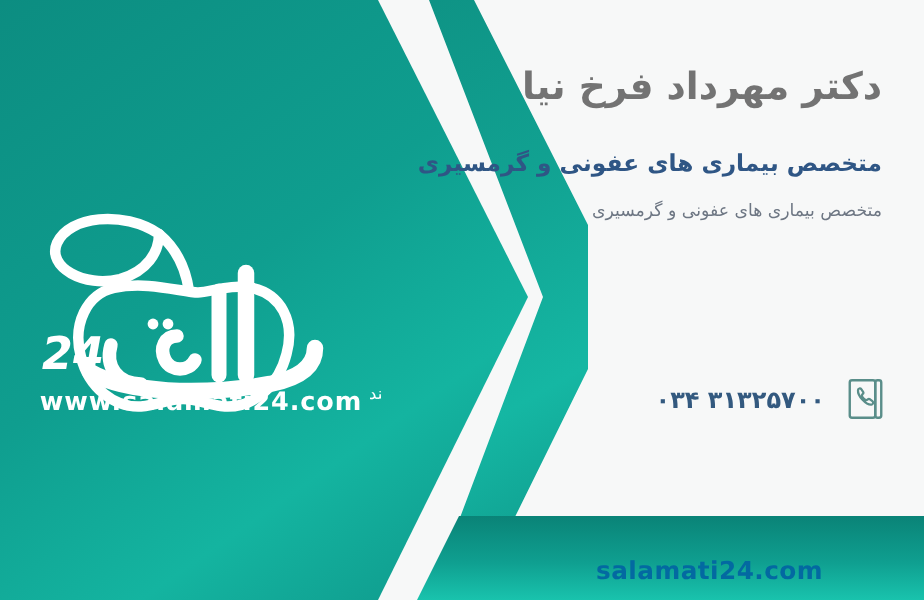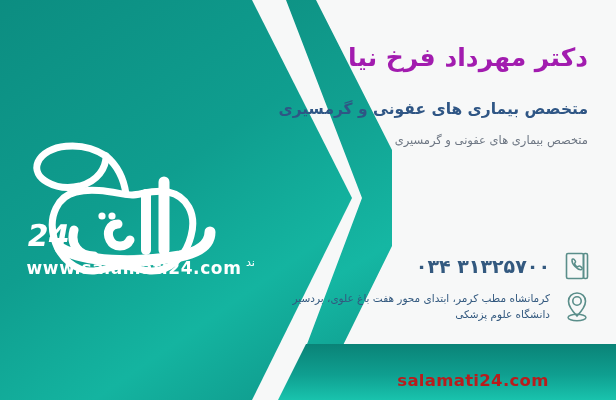--- a/index.html
+++ b/index.html
@@ -84,21 +84,21 @@
   }
 
   
   .doctor-name {
     position: absolute;
     right: 28px;
     top: 42px;
     width: 420px;
     text-align: right;
     direction: rtl;
-    color: #a21caf;
+    color: #737373;
     font-size: 25px;
     font-weight: 700;
     line-height: 1.25;
     white-space: nowrap;
   }
   .specialty-main {
     position: absolute;
     right: 28px;
     top: 100px;
     width: 420px;
@@ -144,21 +144,21 @@
     align-items: center;
     justify-content: center;
   }
   .contact-text {
     flex: 1 1 auto;
     text-align: right;
     direction: rtl;
   }
   .phone-number {
     color: #33597f;
-    font-size: 19px;
+    font-size: 16px;
     font-weight: 700;
     letter-spacing: 0.5px;
     white-space: nowrap;
   }
   .addr-line {
     color: #33597f;
     font-size: 10.5px;
     font-weight: 400;
     line-height: 1.55;
     white-space: nowrap;
@@ -167,21 +167,21 @@
   
   .banner-text {
     position: absolute;
     left: 330px;
     bottom: 0;
     width: 286px;
     height: 40px;
     display: flex;
     align-items: center;
     justify-content: center;
-    color: #b91c1c;
+    color: #0369a1;
     font-size: 16.5px;
     font-weight: 700;
     letter-spacing: 0.3px;
   }
 </style>
 </head>
 <body>
 
 <div id="card">
 
@@ -240,31 +240,17 @@
                  C10.4 12.3 10.6 13.4 11.6 14.5 C12.6 15.6 13.7 15.9 14.3 15.4
                  C14.8 15 15.4 14.8 16 15.2 L17.6 16.4 C18.6 17.2 18 18.7 17 18.8
                  C13.5 19.2 7.6 13 8 9 Z" fill="none" stroke="#5a8e8a" stroke-width="1.5" stroke-linejoin="round"></path>
       </svg>
     </span>
     <span class="contact-text">
       <span class="phone-number">۳۱۳۲۵۷۰۰ ۰۳۴</span>
     </span>
   </div>
 
-  <div class="contact-row contact-addr">
-    <span class="contact-icon">
-      <svg width="30" height="34" viewBox="0 0 30 34">
-        <path d="M15 4 C10 4 6.5 7.6 6.5 12.2 C6.5 18 15 27 15 27 C15 27 23.5 18 23.5 12.2
-                 C23.5 7.6 20 4 15 4 Z" fill="none" stroke="#5a8e8a" stroke-width="1.6"></path>
-        <circle cx="15" cy="12" r="4.2" fill="none" stroke="#5a8e8a" stroke-width="1.6"></circle>
-        <ellipse cx="15" cy="28.5" rx="9" ry="3.2" fill="none" stroke="#5a8e8a" stroke-width="1.4"></ellipse>
-      </svg>
-    </span>
-    <span class="contact-text">
-      <div class="addr-line">کرمانشاه مطب کرمر، ابتدای محور هفت باغ علوی، بردسیر</div>
-      <div class="addr-line">دانشگاه علوم پزشکی</div>
-    </span>
-  </div>
 
   <div class="bottom-banner"></div>
   <div class="banner-text">salamati24.com</div>
 
 </div>
 
 </body></html>

